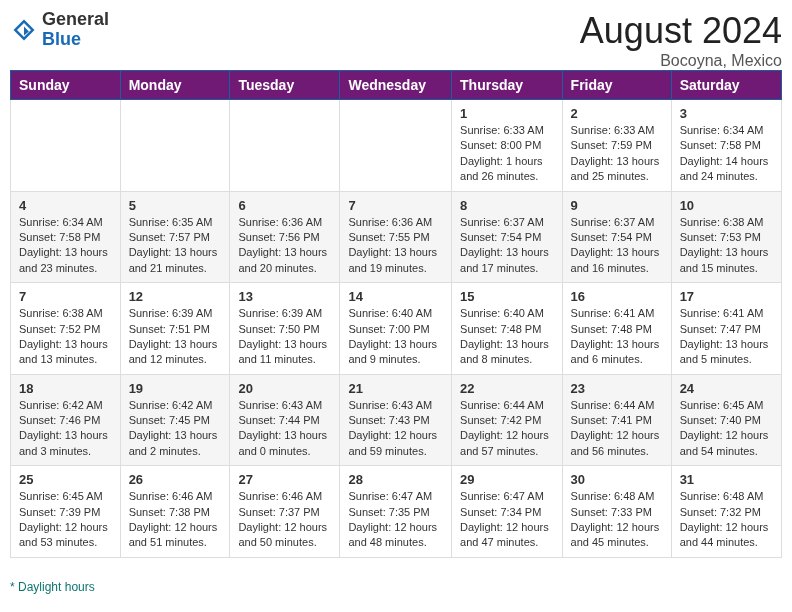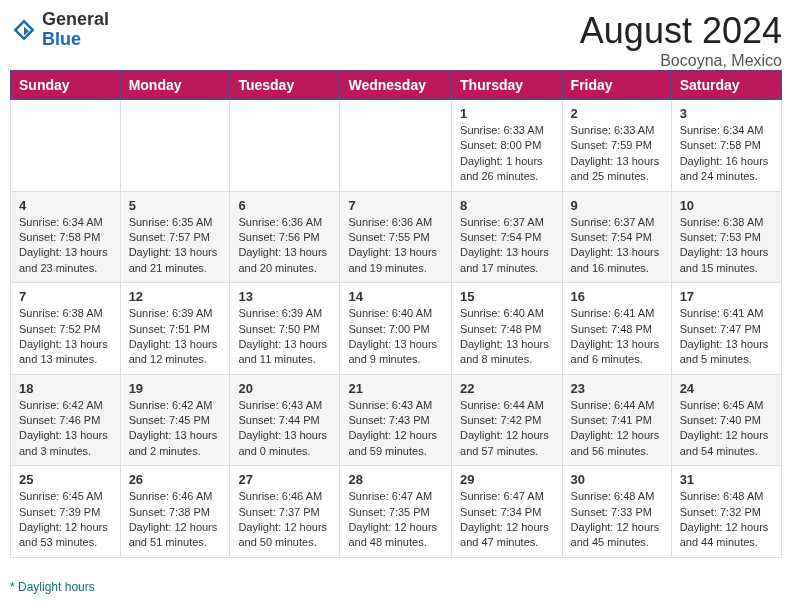--- a/index.html
+++ b/index.html
@@ -42,21 +42,21 @@
     .location {
       font-size: 16px;
       color: #555;
     }
     .calendar-table {
       width: 100%;
       border-collapse: collapse;
       border: 1px solid #ccc;
     }
     .calendar-table th {
-      background-color: #be185d;
+      background-color: #701a75;
       color: #fff;
       text-align: left;
       padding: 6px 8px;
       font-size: 14px;
       border: 1px solid #1560a0;
     }
     .calendar-table td {
       vertical-align: top;
       padding: 6px 8px;
       font-size: 11px;
@@ -132,21 +132,21 @@
         <td>
           <span class="day-number">1</span>
           <div class="day-info"><span>Sunrise: 6:33 AM</span><br><span>Sunset: 8:00 PM</span><br><span>Daylight: 1 hours and 26 minutes.</span></div>
         </td>
         <td>
           <span class="day-number">2</span>
           <div class="day-info"><span>Sunrise: 6:33 AM</span><br><span>Sunset: 7:59 PM</span><br><span>Daylight: 13 hours and 25 minutes.</span></div>
         </td>
         <td>
           <span class="day-number">3</span>
-          <div class="day-info"><span>Sunrise: 6:34 AM</span><br><span>Sunset: 7:58 PM</span><br><span>Daylight: 16 hours and 24 minutes.</span></div>
+          <div class="day-info"><span>Sunrise: 6:34 AM</span><br><span>Sunset: 7:58 PM</span><br><span>Daylight: 14 hours and 24 minutes.</span></div>
         </td>
       </tr>
       <tr>
         <td>
           <span class="day-number">4</span>
           <div class="day-info"><span>Sunrise: 6:34 AM</span><br><span>Sunset: 7:58 PM</span><br><span>Daylight: 13 hours and 23 minutes.</span></div>
         </td>
         <td>
           <span class="day-number">5</span>
           <div class="day-info"><span>Sunrise: 6:35 AM</span><br><span>Sunset: 7:57 PM</span><br><span>Daylight: 13 hours and 21 minutes.</span></div>

